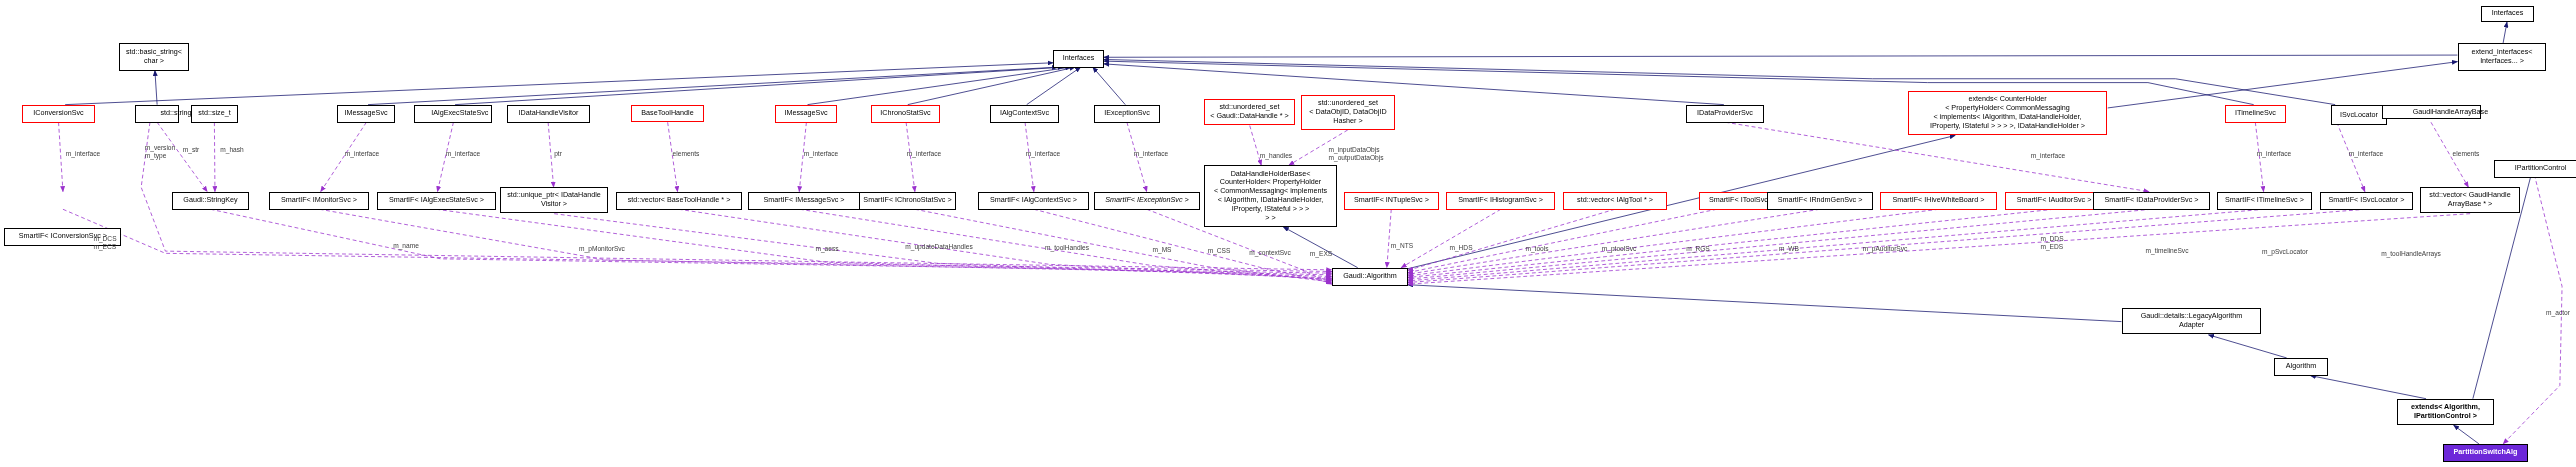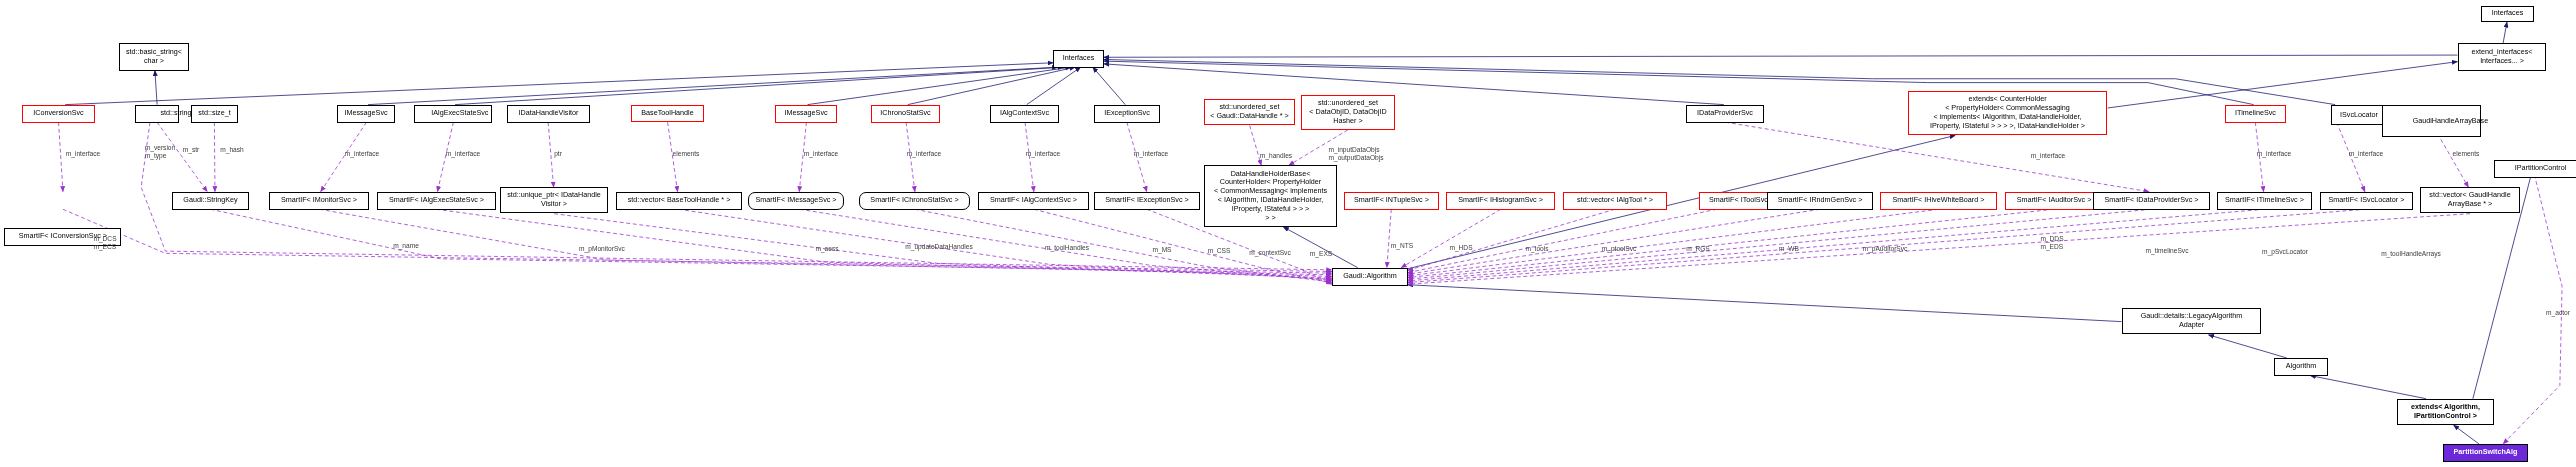--- a/index.html
+++ b/index.html
@@ -118,33 +118,33 @@
       <div class="node external" style="left: 1301px; top: 95px; width: 94px; height: 35px;">std::unordered_set
 &lt; DataObjID, DataObjID
 Hasher &gt;</div>
       <div class="node normal" style="left: 1686px; top: 105px; width: 78px; height: 17.6px;">IDataProviderSvc</div>
       <div class="node external" style="left: 1908px; top: 91px; width: 199px; height: 44px;">extends&lt; CounterHolder
 &lt; PropertyHolder&lt; CommonMessaging
 &lt; implements&lt; IAlgorithm, IDataHandleHolder,
 IProperty, IStateful &gt; &gt; &gt; &gt;, IDataHandleHolder &gt;</div>
       <div class="node external" style="left: 2225px; top: 105px; width: 61px; height: 17.6px;">ITimelineSvc</div>
       <div class="node normal" style="left: 2309px; top: 105px; width: 56px; height: 20px; margin-left: 22px;">ISvcLocator</div>
-      <div class="node normal" style="left: 2382px; top: 105px; width: 99px; height: 32px; padding-left: 40px;">GaudiHandleArrayBase</div>
+      <div class="node normal" style="left: 2382px; top: 105px; width: 99px; height: 14px; padding-left: 40px;">GaudiHandleArrayBase</div>
       <div class="node normal" style="left: 2494px; top: 160px; width: 93px; height: 17.6px;">IPartitionControl</div>
       <div class="node normal" style="left: 4.4px; top: 192px; width: 117px; height: 17.6px; margin-top: 36px;">SmartIF&lt; IConversionSvc &gt;</div>
       <div class="node normal" style="left: 172px; top: 192px; width: 77px; height: 17.6px;">Gaudi::StringKey</div>
       <div class="node normal" style="left: 269px; top: 192px; width: 100px; height: 17.6px;">SmartIF&lt; IMonitorSvc &gt;</div>
       <div class="node normal" style="left: 377px; top: 192px; width: 119px; height: 17.6px;">SmartIF&lt; IAlgExecStateSvc &gt;</div>
       <div class="node normal" style="left: 500px; top: 187px; width: 108px; height: 26.4px;">std::unique_ptr&lt; IDataHandle
 Visitor &gt;</div>
       <div class="node normal" style="left: 616px; top: 192px; width: 126px; height: 17.6px;">std::vector&lt; BaseToolHandle * &gt;</div>
-      <div class="node normal" style="left: 748px; top: 192px; width: 96px; height: 17.6px; border-radius: 7px;">SmartIF&lt; IMessageSvc &gt;</div>
-      <div class="node normal" style="left: 859px; top: 192px; width: 111px; height: 17.6px; border-radius: 7px;">SmartIF&lt; IChronoStatSvc &gt;</div>
+      <div class="node normal" style="left: 748px; top: 192px; width: 112px; height: 17.6px;">SmartIF&lt; IMessageSvc &gt;</div>
+      <div class="node normal" style="left: 859px; top: 192px; width: 97px; height: 17.6px;">SmartIF&lt; IChronoStatSvc &gt;</div>
       <div class="node normal" style="left: 978px; top: 192px; width: 111px; height: 17.6px;">SmartIF&lt; IAlgContextSvc &gt;</div>
-      <div class="node normal" style="left: 1094px; top: 192px; width: 106px; height: 17.6px;">SmartIF&lt; IExceptionSvc &gt;</div>
+      <div class="node normal" style="left: 1094px; top: 192px; width: 106px; height: 17.6px; font-style: italic;">SmartIF&lt; IExceptionSvc &gt;</div>
       <div class="node normal" style="left: 1204px; top: 165px; width: 133px; height: 62px;">DataHandleHolderBase&lt;
 CounterHolder&lt; PropertyHolder
 &lt; CommonMessaging&lt; implements
 &lt; IAlgorithm, IDataHandleHolder,
 IProperty, IStateful &gt; &gt; &gt;
 &gt; &gt;</div>
       <div class="node external" style="left: 1344px; top: 192px; width: 95px; height: 17.6px;">SmartIF&lt; INTupleSvc &gt;</div>
       <div class="node external" style="left: 1446px; top: 192px; width: 109px; height: 17.6px;">SmartIF&lt; IHistogramSvc &gt;</div>
       <div class="node external" style="left: 1563px; top: 192px; width: 104px; height: 17.6px;">std::vector&lt; IAlgTool * &gt;</div>
       <div class="node external" style="left: 1674px; top: 192px; width: 85px; height: 17.6px; margin-left: 25px;">SmartIF&lt; IToolSvc &gt;</div>

